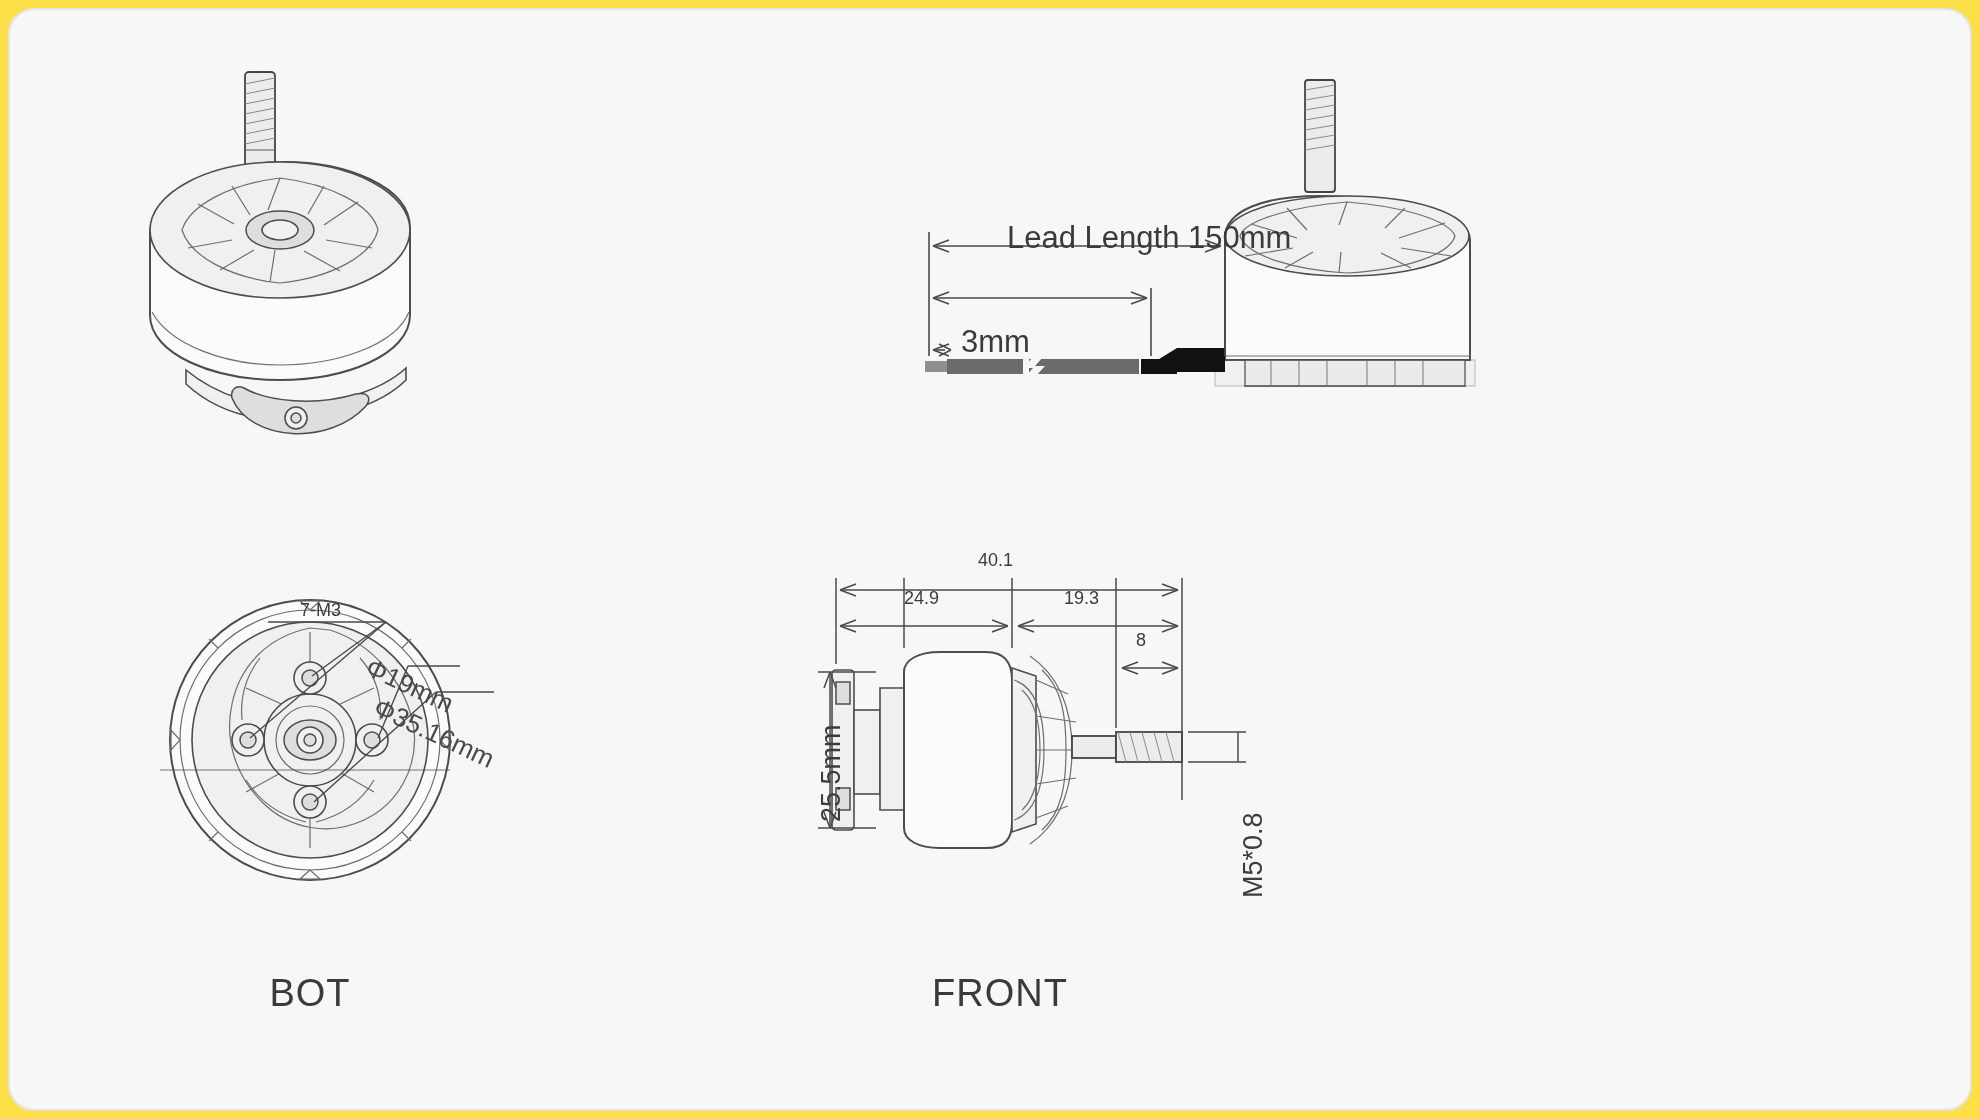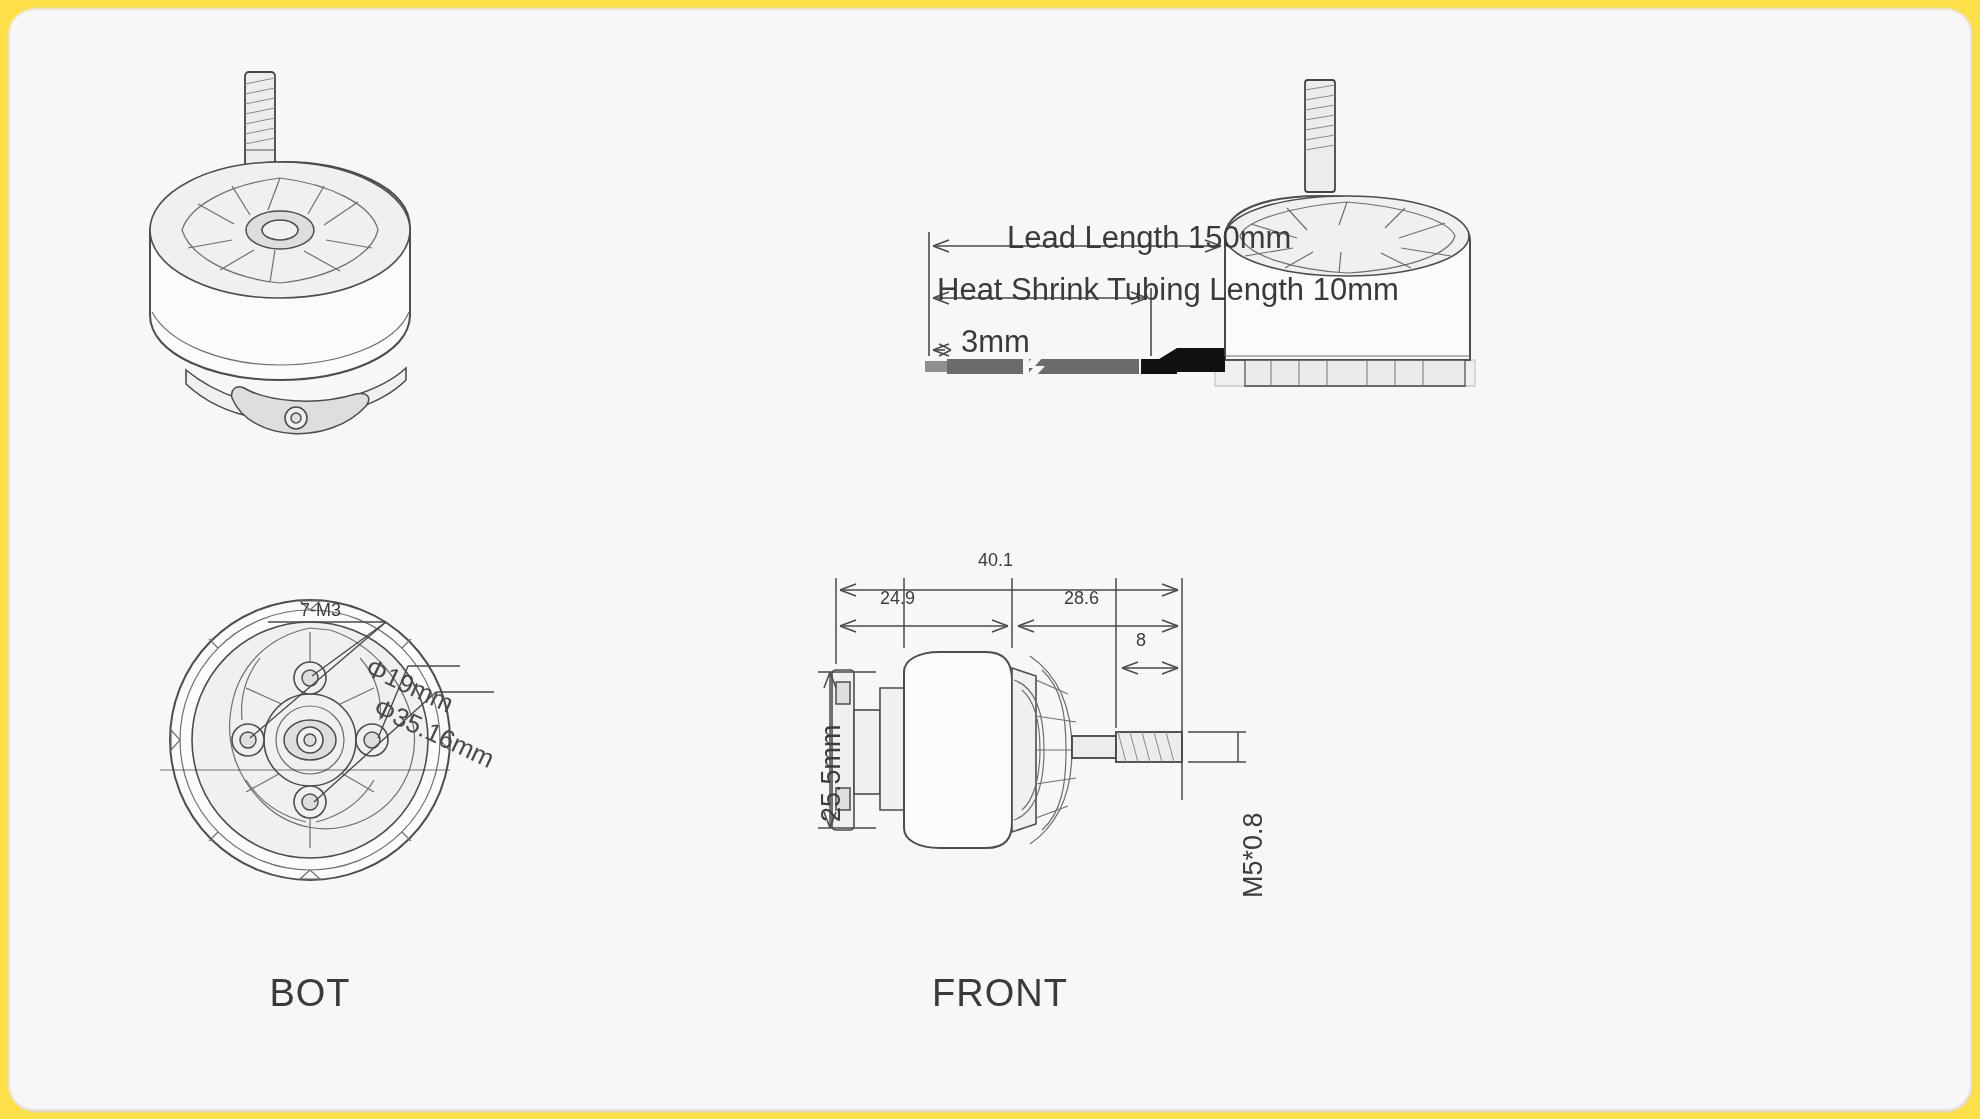--- a/index.html
+++ b/index.html
@@ -157,21 +157,20 @@
         <path d="M18 290 L30 290"></path>
         <path d="M18 186 L34 180 M18 186 L34 192"></path>
         <path d="M306 186 L290 180 M306 186 L290 192"></path>
         <path d="M18 238 L34 232 M18 238 L34 244"></path>
         <path d="M232 238 L216 232 M232 238 L216 244"></path>
         <path d="M18 290 L34 284 M18 290 L34 296"></path>
         <path d="M36 290 L24 284 M36 290 L24 296"></path>
       </g>
     </svg>
     <div class="leadtext" style="left:92px; top:160px;">Lead Length 150mm</div>
-    <div class="leadtext" style="left:22px; top:212px;">Heat Shrink Tubing Length 10mm</div>
     <div class="leadtext" style="left:46px; top:264px;">3mm</div>
   </div>
 
   <div class="panel" style="left:150px; top:580px; width:500px; height:330px;">
     <svg width="500" height="330" viewBox="0 0 500 330">
       <g>
         <circle cx="160" cy="160" r="140" class="body-fill"></circle>
         <circle cx="160" cy="160" r="130" class="thin"></circle>
         <circle cx="160" cy="160" r="118" class="mid-fill"></circle>
 
@@ -275,21 +274,21 @@
         <path d="M30 112 L30 268"></path>
         <path d="M30 112 L24 128 M30 112 L36 128"></path>
         <path d="M30 268 L24 252 M30 268 L36 252"></path>
 
         <path d="M388 172 L446 172"></path>
         <path d="M388 202 L446 202"></path>
         <path d="M438 172 L438 202"></path>
       </g>
     </svg>
     <div class="dimtext" style="left:178px; top:-10px;">40.1</div>
-    <div class="dimtext" style="left:80px; top:28px;">24.9</div>
-    <div class="dimtext" style="left:264px; top:28px;">28.6</div>
+    <div class="dimtext" style="left:104px; top:28px;">24.9</div>
+    <div class="dimtext" style="left:264px; top:28px;">19.3</div>
     <div class="dimtext" style="left:336px; top:70px;">8</div>
     <div class="vtext" style="left:16px; top:262px;">25.5mm</div>
     <div class="vtext" style="left:438px; top:338px;">M5*0.8</div>
     <div class="caption" style="left:80px; top:412px; width:240px;text-align:center;">FRONT</div>
   </div>
 
 </div>
 
 </body></html>

